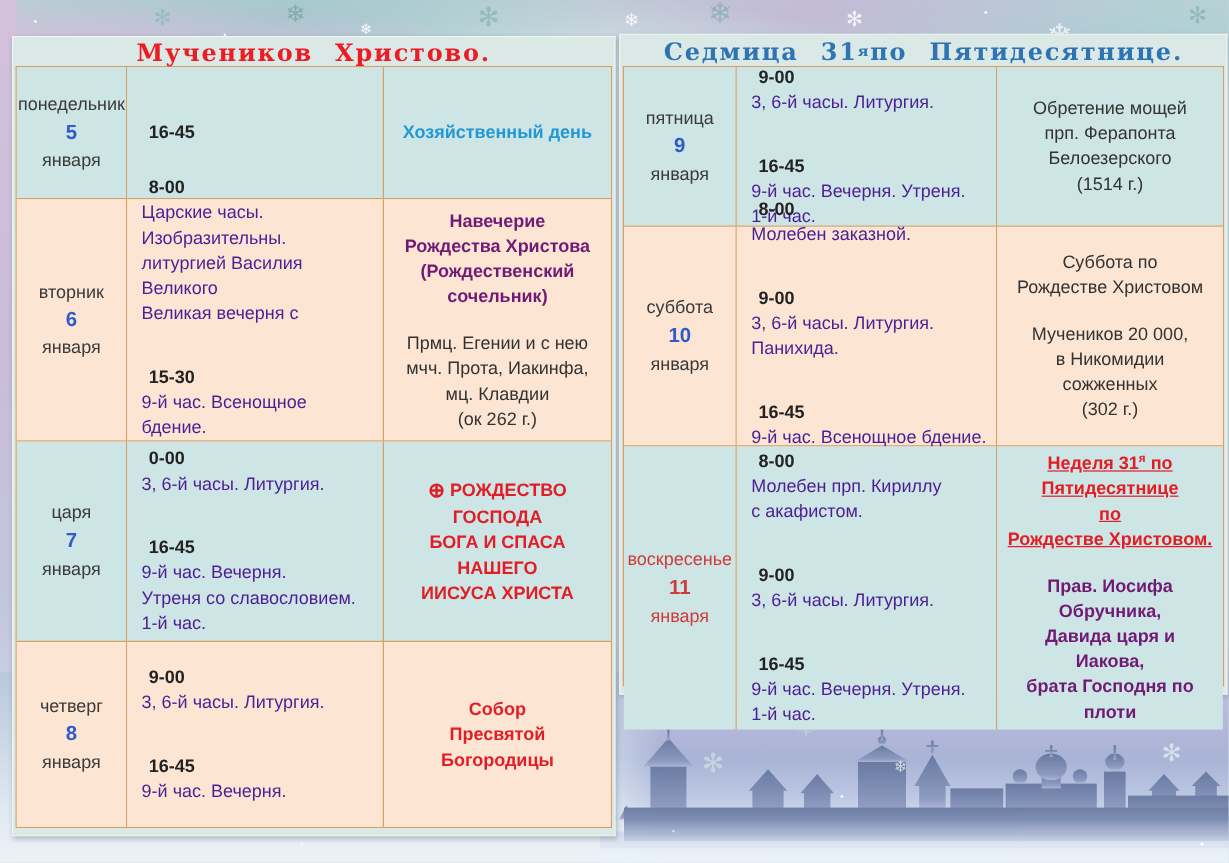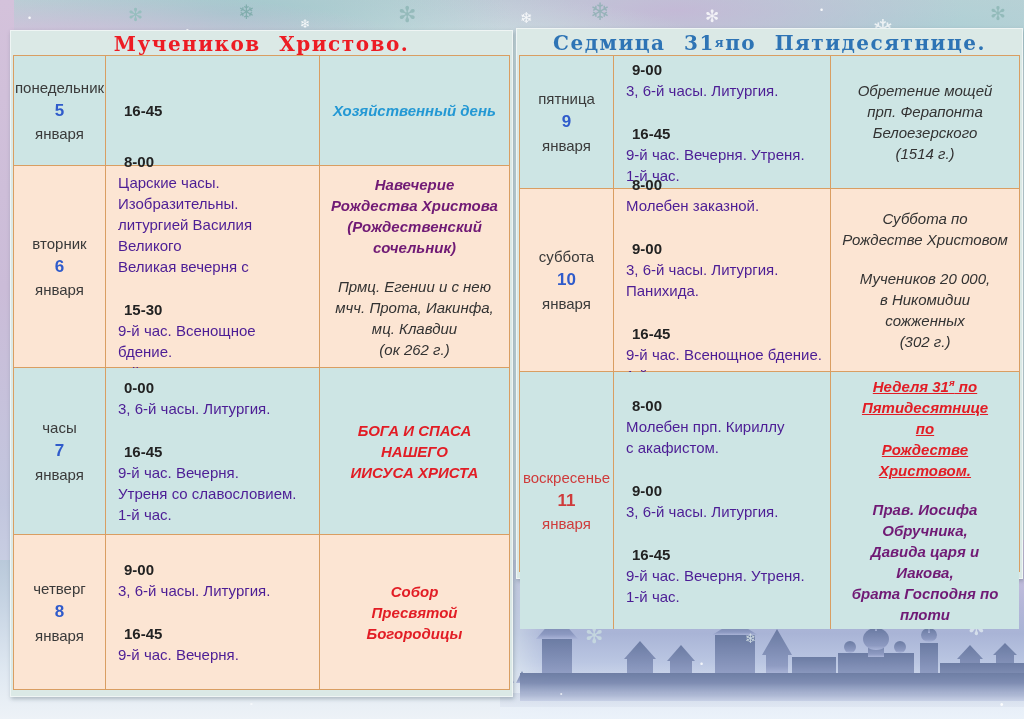--- a/index.html
+++ b/index.html
@@ -51,24 +51,24 @@
     display:flex;flex-direction:column;justify-content:center;font-size:15px;line-height:1.4;}
   .cell:nth-child(3n){border-right:none;}
   .grid-left .cell:nth-child(n+10){border-bottom:none;}
   .grid-right .cell:nth-child(n+7){border-bottom:none;}
   .teal{background:var(--cell_teal);}  .peach{background:var(--cell_peach);}
   .day{align-items:center;text-align:center;gap:1px;}
   .day-name{color:#3a3a3a;}
   .day-num{color:var(--day_num_blue);font-weight:bold;font-size:17px;}
   .day-month{color:#3a3a3a;}
   .red-day .day-name,.red-day .day-num,.red-day .day-month{color:var(--sunday_red);text-align:right;}
-  .sched{padding-left:12px;padding-right:6px;gap:22px;}
+  .sched{padding-left:12px;padding-right:6px;gap:32px;}
   .sched-time{font-weight:bold;padding-left:6px;color:#222;}
   .sched-line{color:#4c1d95;}
-  .notes{align-items:center;text-align:center;gap:18px;padding:4px 8px;font-style:italic;}
+  .notes{align-items:center;text-align:center;gap:18px;padding:4px 8px;}
   .note-block{width:100%;}
   .note-blue{color:var(--note_blue);font-weight:bold;}
   .note-bold{color:#701a75;font-weight:bold;}
   .note-plain{color:#333;}
   .note-red{color:var(--note_red);font-weight:bold;}
   .note-red-underline{color:var(--note_red);font-weight:bold;}
   .note-red-underline .note-line{text-decoration:underline;}
   .note-line sup{font-size:.65em;}
   .note-cross{font-size:17px;margin-right:4px;vertical-align:-1px;}
 </style>
@@ -208,38 +208,39 @@
         </div>
         <div class="note-block note-plain">
           <div class="note-line">Прмц. Егении и с нею</div>
           <div class="note-line">мчч. Прота, Иакинфа,</div>
           <div class="note-line">мц. Клавдии</div>
           <div class="note-line">(ок 262 г.)</div>
         </div>
       </div>
 
     <div class="cell day teal">
-      <div class="day-name">часы</div>
+      <div class="day-name">царя</div>
       <div class="day-num">7</div>
       <div class="day-month">января</div>
     </div>
     <div class="cell sched teal">
         <div class="sched-block">
           <div class="sched-time">0-00</div>
           <div class="sched-line">3, 6-й часы. Литургия.</div>
         </div>
         <div class="sched-block">
           <div class="sched-time">16-45</div>
           <div class="sched-line">9-й час. Вечерня.</div>
           <div class="sched-line">Утреня со славословием.</div>
           <div class="sched-line">1-й час.</div>
         </div>
       </div>
     <div class="cell notes teal">
         <div class="note-block note-red">
+          <div class="note-line"><span class="note-cross">⊕</span>РОЖДЕСТВО ГОСПОДА</div>
           <div class="note-line">БОГА И СПАСА НАШЕГО</div>
           <div class="note-line">ИИСУСА ХРИСТА</div>
         </div>
       </div>
 
     <div class="cell day peach">
       <div class="day-name">четверг</div>
       <div class="day-num">8</div>
       <div class="day-month">января</div>
     </div>

